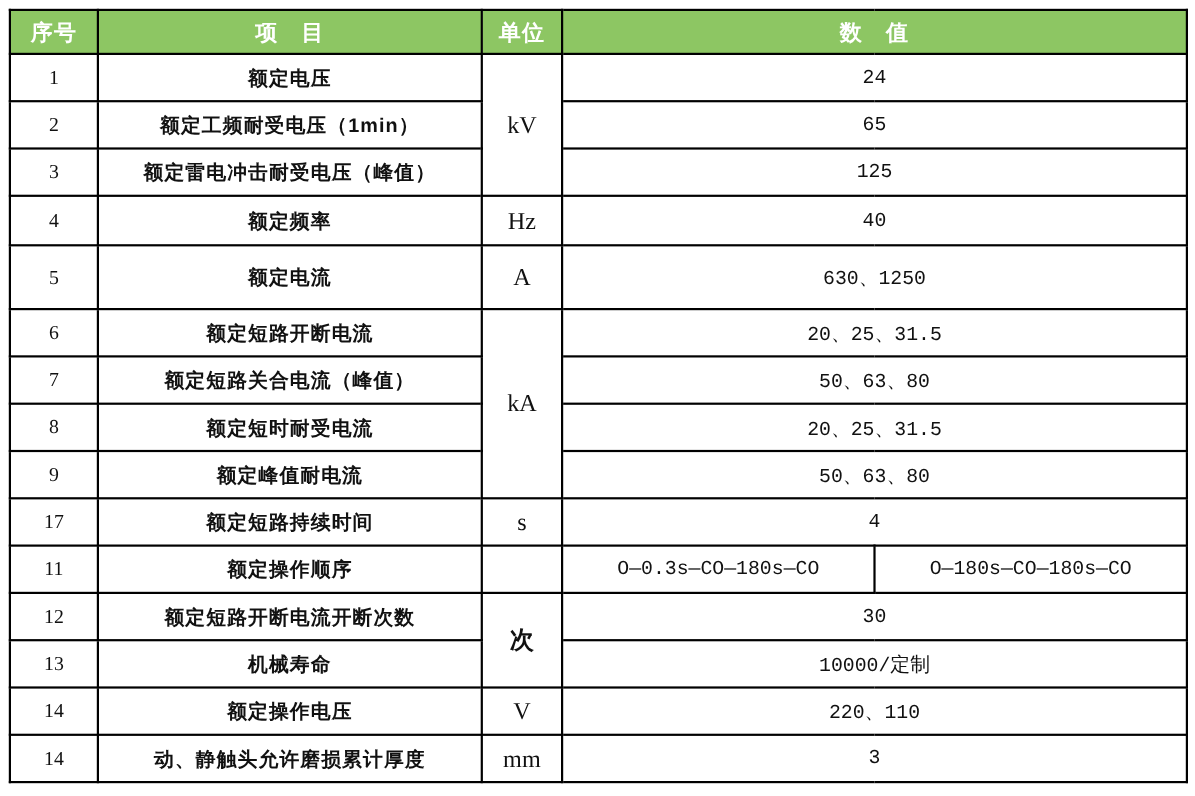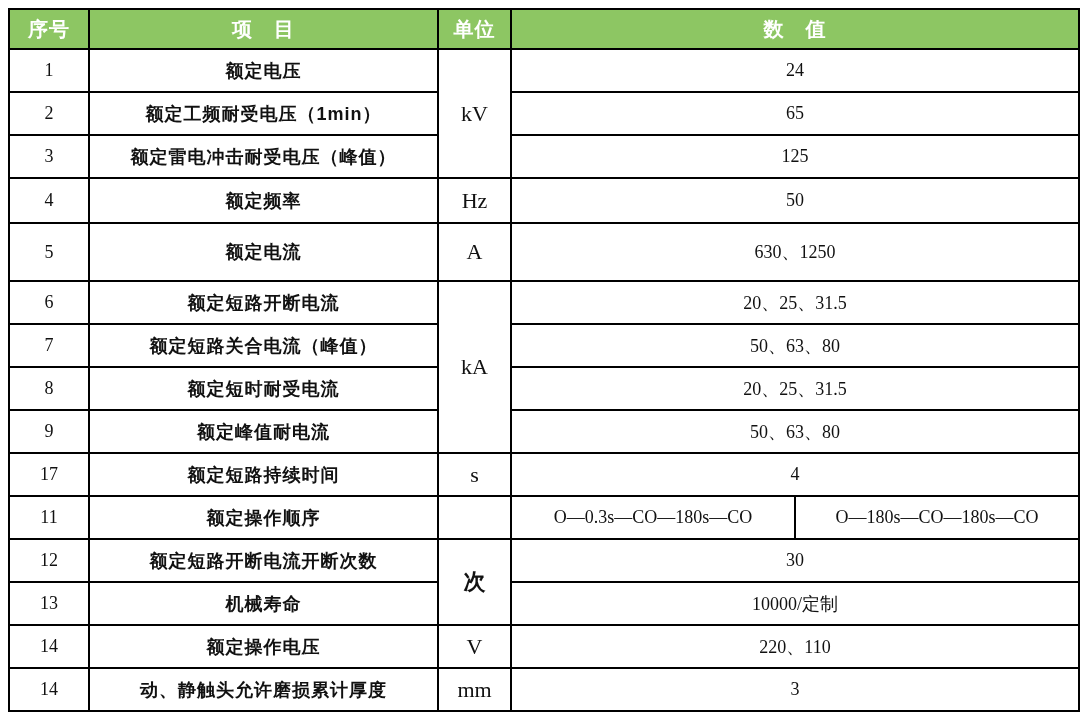--- a/index.html
+++ b/index.html
@@ -51,21 +51,21 @@
   }
   td.unit {
     font-family: "Liberation Serif", "DejaVu Serif", serif;
     font-size: 22px;
   }
   td.unit.cjk {
     font-family: "Liberation Sans", "DejaVu Sans", sans-serif;
     font-weight: bold;
   }
   td.val {
-    font-family: Liberation Serif, serif;
+    font-family: Liberation Mono, monospace;
     font-size: 18px;
   }
   tr.r  { height: 43px; }
   tr.r4 { height: 45px; }
   tr.r5 { height: 58px; }
 </style>
 </head>
 <body>
 
 <div class="page">
@@ -99,21 +99,21 @@
       <tr class="r">
         <td class="no">3</td>
         <td class="item">额定雷电冲击耐受电压（峰值）</td>
         <td class="val" colspan="2">125</td>
       </tr>
 
       <tr class="r r4">
         <td class="no">4</td>
         <td class="item">额定频率</td>
         <td class="unit">Hz</td>
-        <td class="val" colspan="2">50</td>
+        <td class="val" colspan="2">40</td>
       </tr>
 
       <tr class="r r5">
         <td class="no">5</td>
         <td class="item">额定电流</td>
         <td class="unit">A</td>
         <td class="val" colspan="2">630、1250</td>
       </tr>
 
       <tr class="r">

